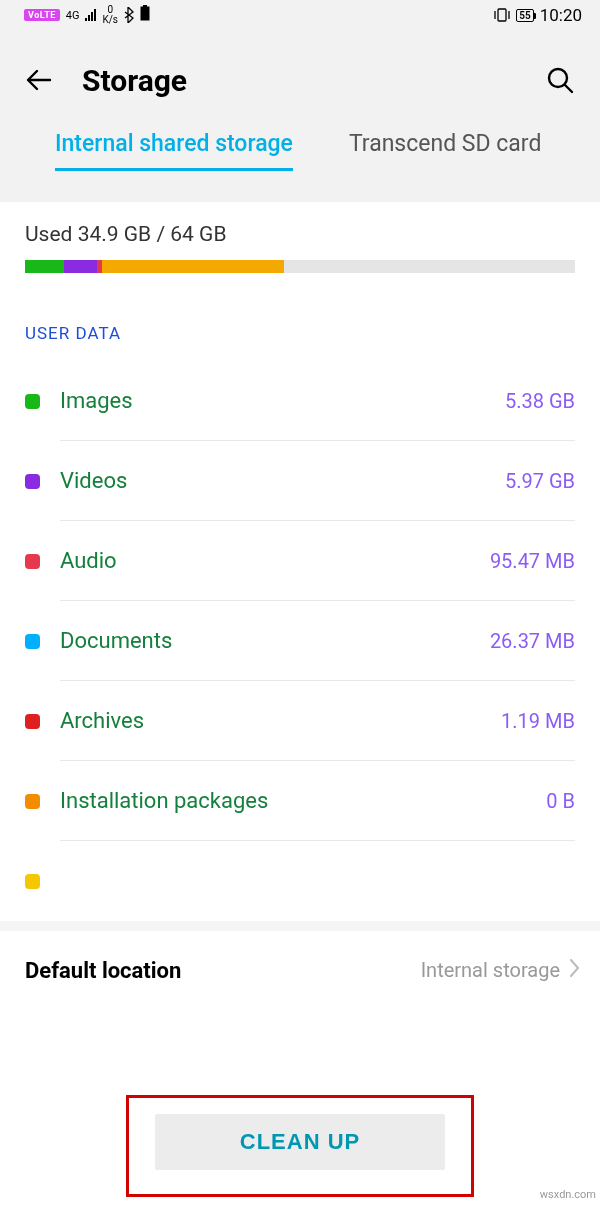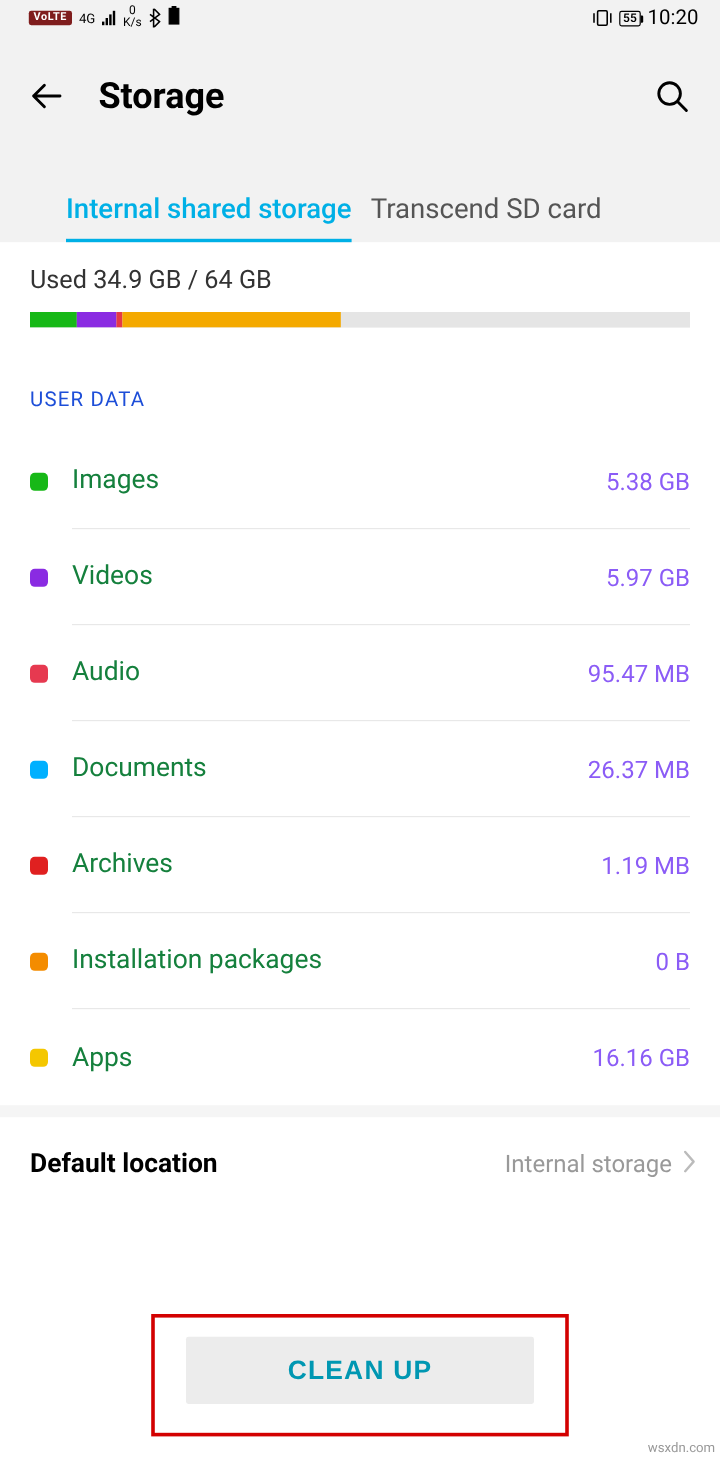--- a/index.html
+++ b/index.html
@@ -1,37 +1,37 @@
 <!DOCTYPE html>
 <html><head>
   <meta charset="utf-8">
   <style>
     * { box-sizing: border-box; margin: 0; padding: 0; }
     body { font-family: -apple-system, BlinkMacSystemFont, "Segoe UI", Roboto, Helvetica, Arial, sans-serif; width: 600px; height: 1215px; background: #fff; position: relative; overflow: hidden; }
     .status-bar { height: 30px; background: #f2f2f2; display: flex; align-items: center; justify-content: space-between; padding: 0 18px 0 24px; font-size: 15px; color: #000; }
     .status-left { display: flex; align-items: center; gap: 6px; }
     .status-right { display: flex; align-items: center; gap: 6px; }
-    .volte-badge { background: #7f1d1d; color: #fff; font-size: 9px; font-weight: 700; padding: 1px 4px; border-radius: 2px; letter-spacing: 0.5px; }
+    .volte-badge { background: #d946ef; color: #fff; font-size: 9px; font-weight: 700; padding: 1px 4px; border-radius: 2px; letter-spacing: 0.5px; }
     .sig-text { font-size: 11px; display: flex; flex-direction: column; line-height: 1; gap: 1px; }
     .signal-bars { display: inline-flex; align-items: flex-end; gap: 1px; height: 12px; }
     .signal-bars span { width: 2px; background: #000; }
     .signal-bars span:nth-child(1){height:3px}.signal-bars span:nth-child(2){height:6px}.signal-bars span:nth-child(3){height:9px}.signal-bars span:nth-child(4){height:12px}
     .speed { display: flex; flex-direction: column; font-size: 10px; line-height: 1; align-items: center; }
     .bt-icon svg, .vib-icon svg { display: block; }
     .batt-box { border: 1.5px solid #000; border-radius: 2px; padding: 0 2px; font-size: 10px; font-weight: 600; position: relative; }
     .batt-box::after { content: ""; position: absolute; right: -3px; top: 3px; width: 2px; height: 6px; background: #000; border-radius: 0 1px 1px 0; }
     .time { font-size: 17px; }
 
     .header-area { background: #f2f2f2; padding-bottom: 0; }
     .header-row { display: flex; align-items: center; height: 100px; padding: 0 22px; gap: 26px; }
     .back-btn { width: 34px; height: 34px; display: flex; align-items: center; justify-content: center; cursor: pointer; }
     .title { font-size: 30px; font-weight: 700; flex: 1; }
     .search-btn { width: 36px; height: 36px; display: flex; align-items: center; justify-content: center; cursor: pointer; }
 
-    .tabs-row { display: flex; align-items: flex-end; height: 72px; padding: 0 55px 0 55px; gap: 16px; overflow: hidden; }
+    .tabs-row { display: flex; align-items: flex-start; height: 72px; padding: 0 55px 0 55px; gap: 56px; overflow: hidden; }
     .tab { font-size: 23px; color: #555; padding-bottom: 14px; position: relative; white-space: nowrap; cursor: pointer; }
     .tab.active { color: #00b0e6; font-weight: 500; }
     .tab.active::after { content: ""; position: absolute; left: 0; right: 0; bottom: 0; height: 3px; background: #00b0e6; }
 
     .usage-section { padding: 20px 25px 28px 25px; background: #fff; }
     .usage-text { font-size: 21px; color: #333; margin-bottom: 14px; }
     .usage-bar { height: 13px; width: 100%; background: #e5e5e5; display: flex; overflow: hidden; }
     .seg { height: 100%; }
 
     .section-label { padding: 22px 25px 18px 25px; font-size: 17px; color: #1d4ed8; letter-spacing: 1px; }
@@ -47,21 +47,21 @@
     .divider-gap { height: 10px; background: #f5f5f5; }
 
     .default-row { display: flex; align-items: center; padding: 0 20px 0 25px; height: 78px; cursor: pointer; }
     .default-label { font-size: 22px; color: #000; flex: 1; font-weight: bold; }
     .default-value { font-size: 20px; color: #999; margin-right: 8px; }
     .chevron { color: #bbb; }
 
     .bottom-area { position: absolute; left: 0; right: 0; bottom: 18px; display: flex; flex-direction: column; align-items: center; }
     .highlight-box { border: 3px solid #d30000; padding: 16px 26px 24px 26px; }
     .cleanup-btn { background: #ececec; color: #0097b2; font-size: 22px; font-weight: 600; letter-spacing: 1px; border: none; width: 290px; height: 56px; border-radius: 2px; cursor: pointer; }
-    .watermark { position: absolute; right: 4px; bottom: 2px; font-size: 11px; color: #999; }
+    .watermark { position: absolute; right: 4px; bottom: 14px; font-size: 11px; color: #999; }
   </style>
 </head>
 <body>
 
 <div class="status-bar">
   <div class="status-left">
     <span class="volte-badge">VoLTE</span>
     <span class="sig-text">
         <span>4G</span>
       </span>
@@ -172,24 +172,20 @@
     </div>
     <div class="row">
       <div class="dot" style="background: rgb(244, 140, 0);"></div>
       <div class="row-inner">
         <div class="row-label">Installation packages</div>
         <div class="row-size">0 B</div>
       </div>
     </div>
     <div class="row">
       <div class="dot" style="background: rgb(244, 199, 0);"></div>
-      <div class="row-inner">
-        <div class="row-label">Apps</div>
-        <div class="row-size">16.16 GB</div>
-      </div>
     </div>
   </div>
 
 <div class="divider-gap"></div>
 
 <div class="default-row">
   <div class="default-label">Default location</div>
   <div class="default-value">Internal storage</div>
   <span class="chevron">
     <svg width="12" height="20" viewBox="0 0 12 20">

